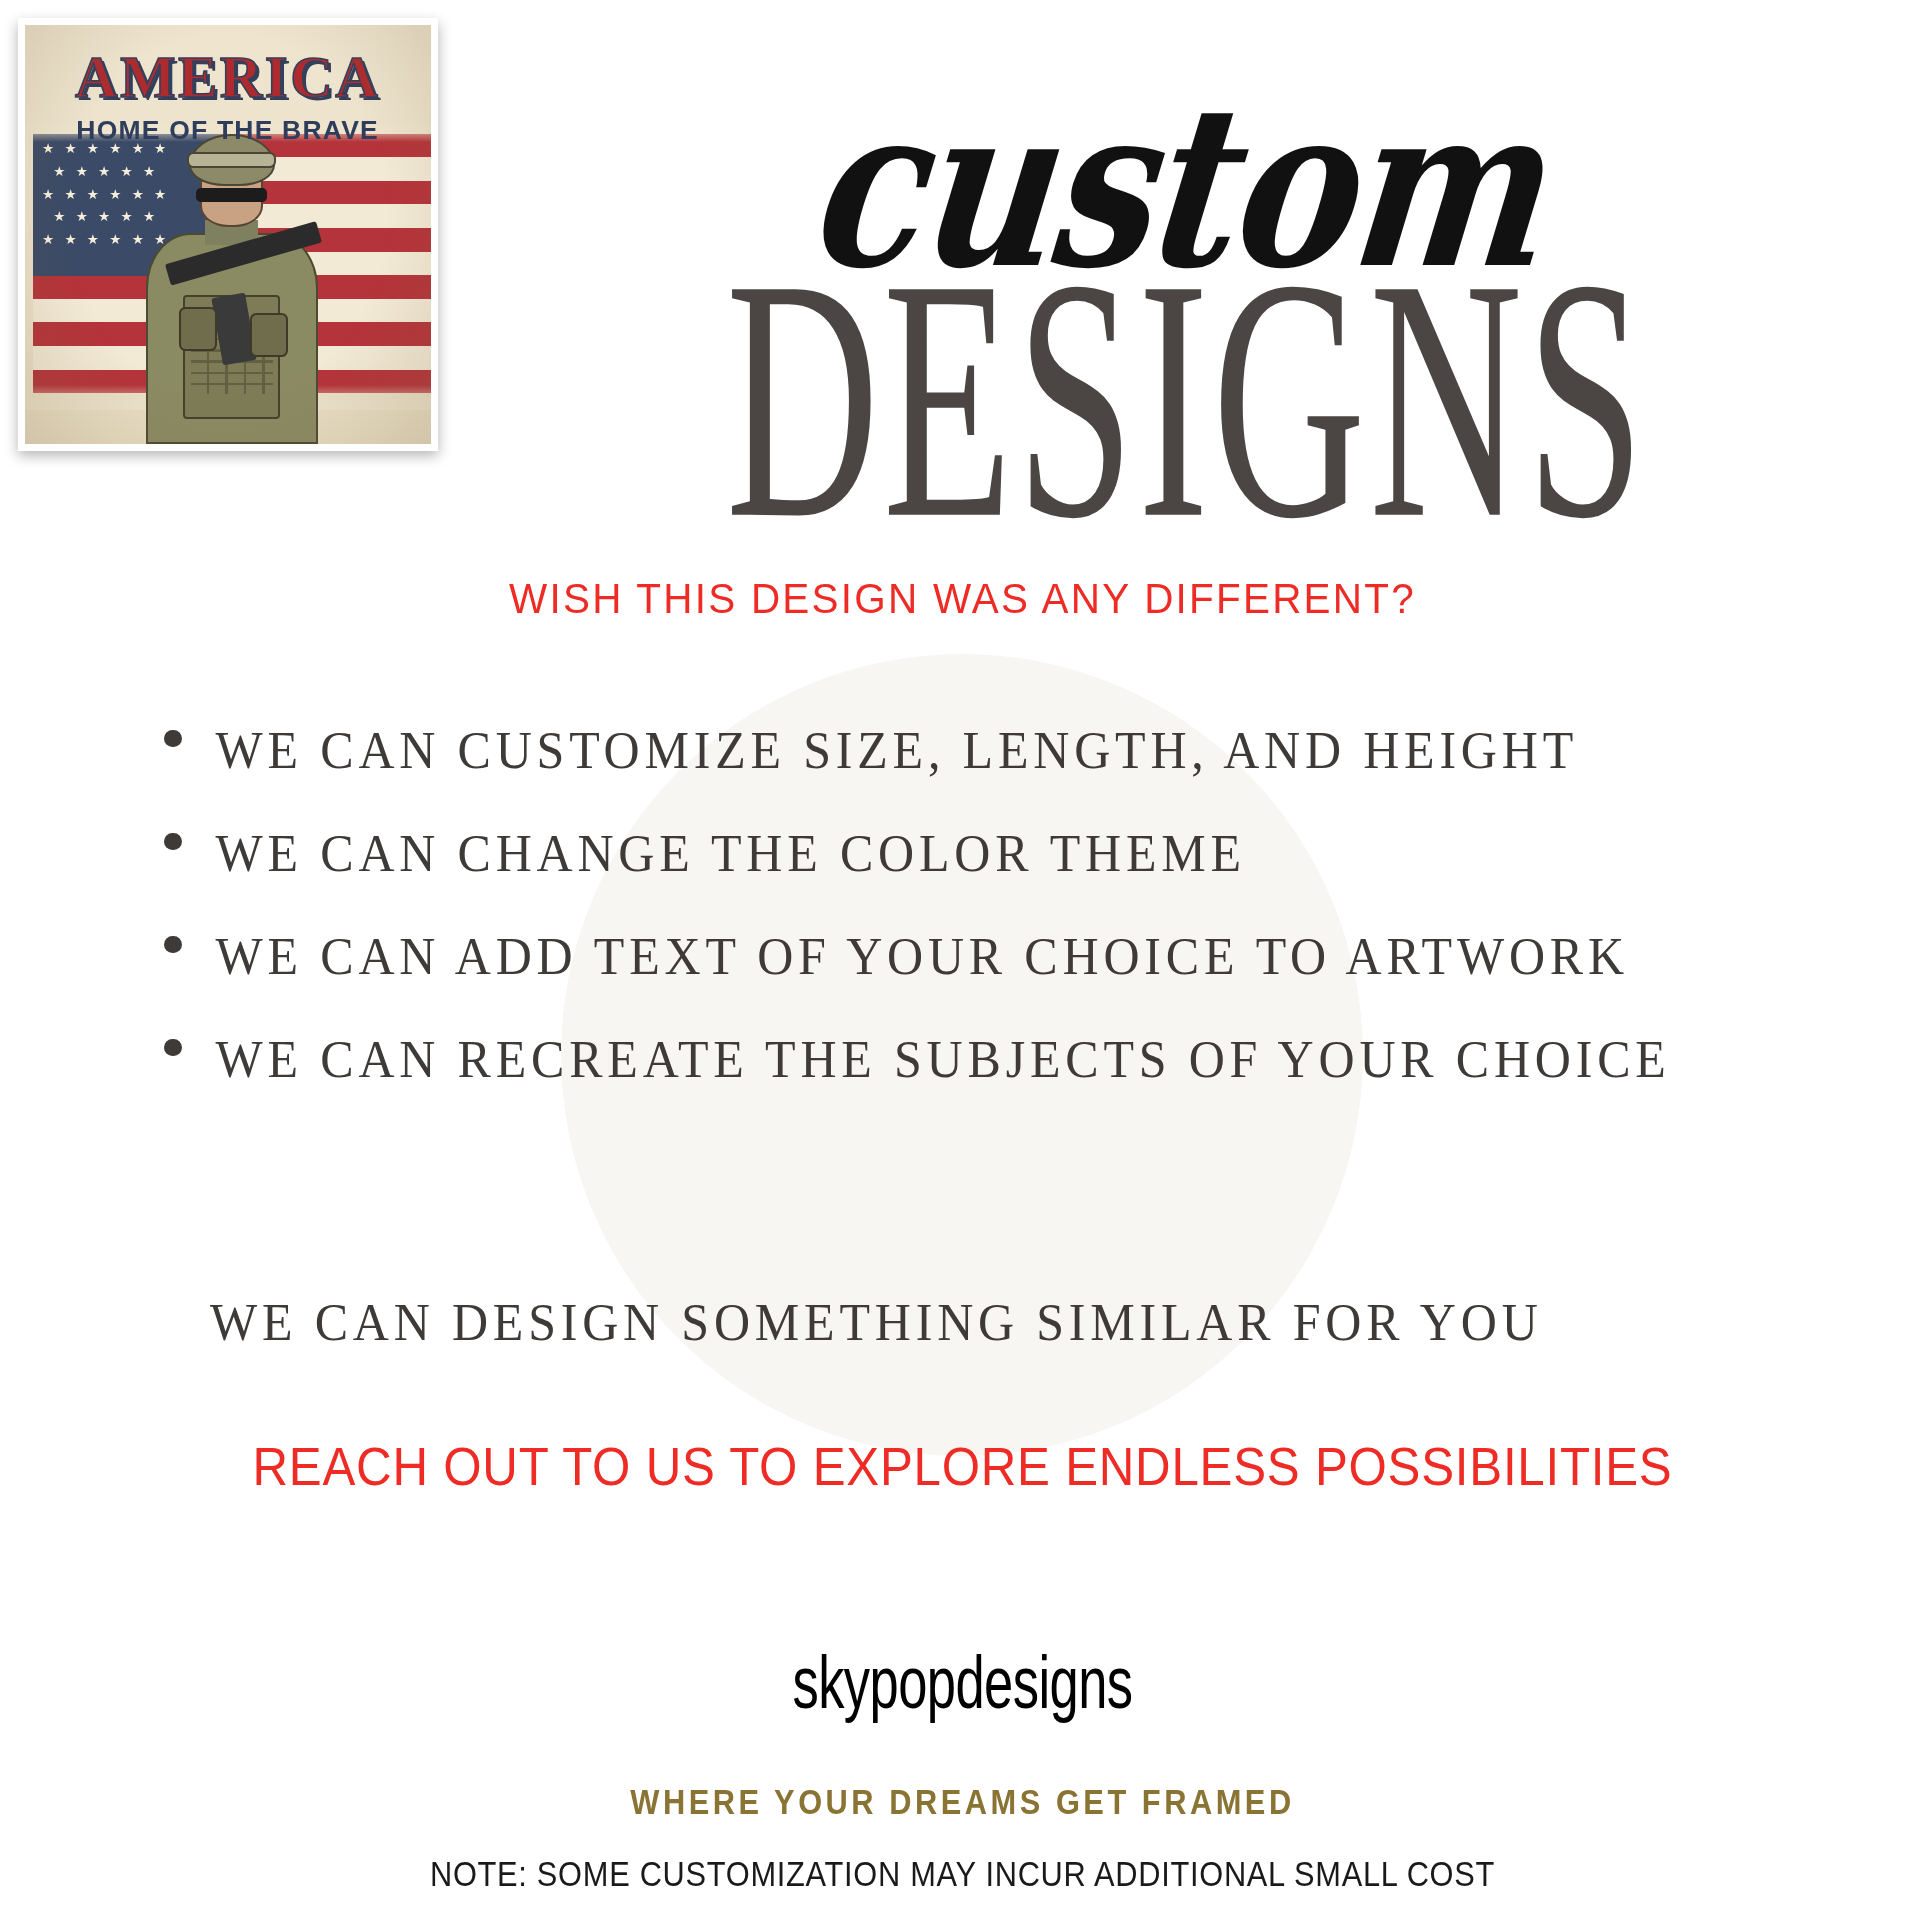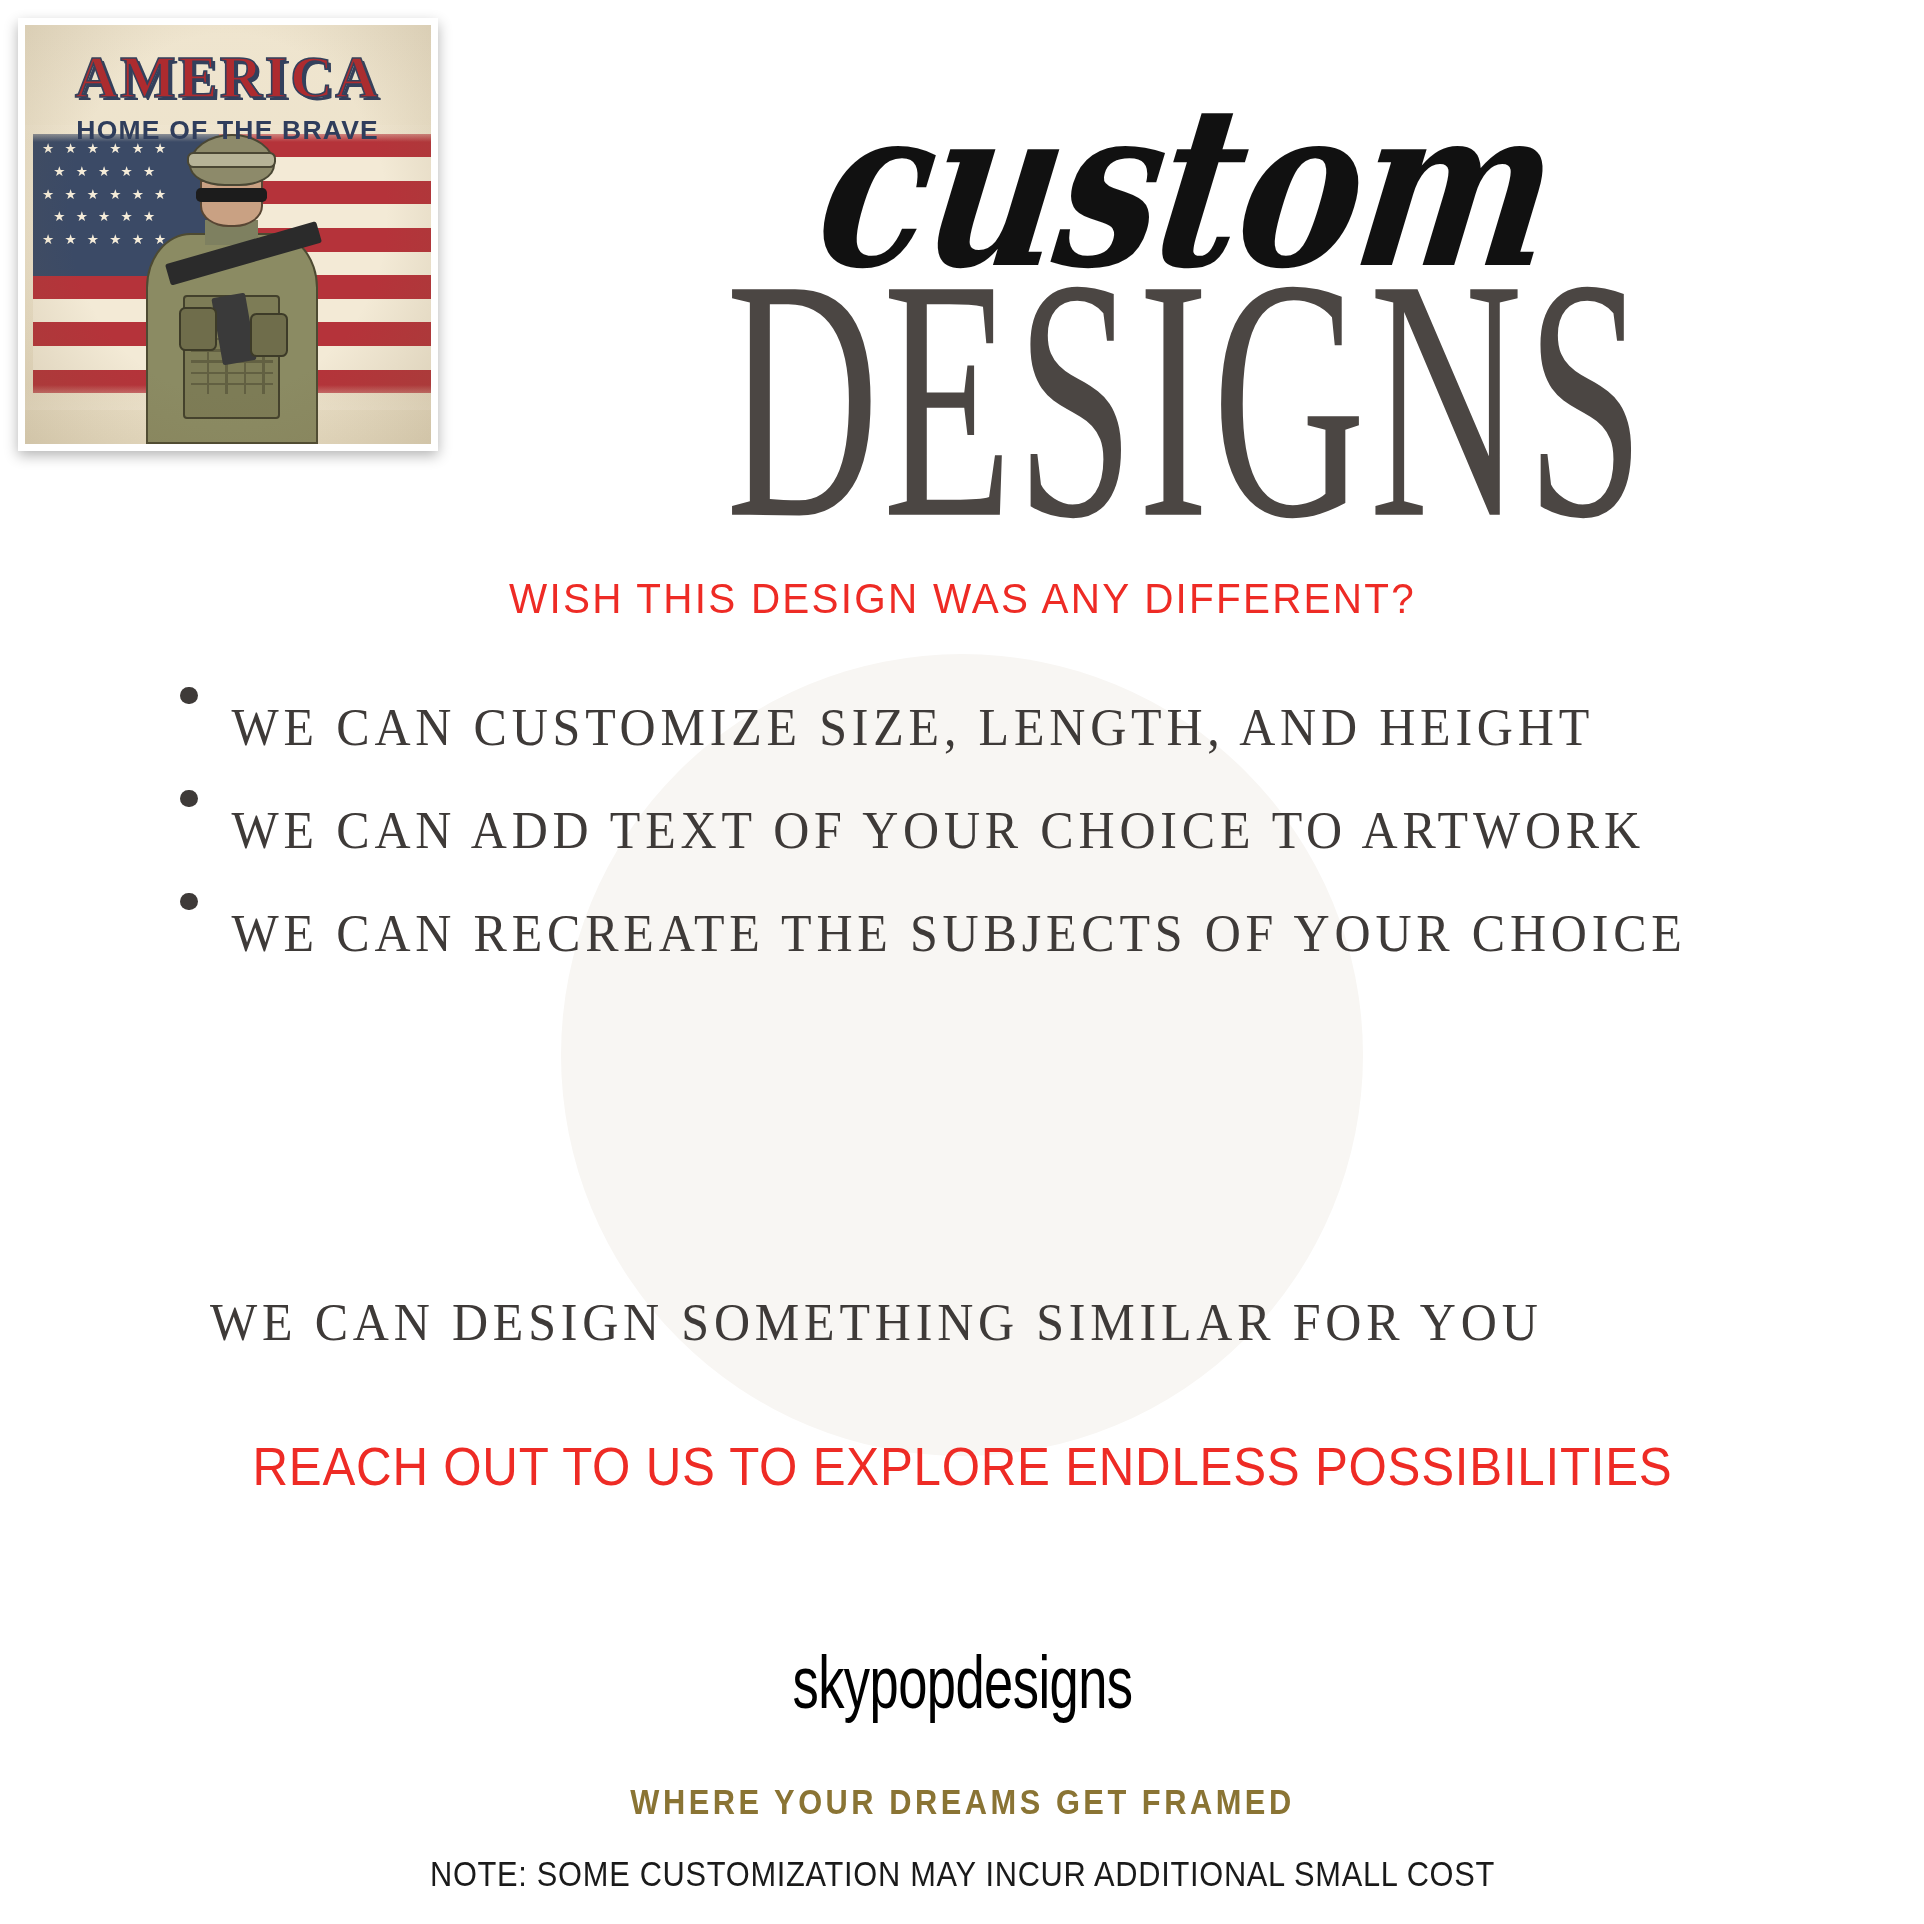--- a/index.html
+++ b/index.html
@@ -209,23 +209,22 @@
 
   
   #bullets{
     position:absolute;
     left:0; right:0; top:698px;
     z-index:2;
     list-style:none;
   }
   .bullet-row{
     display:flex;
-    align-items:flex-start;
+    align-items:center;
     height:103px;
-    padding-left:16px;
   }
   .bullet-dot{
     width:17.6px; height:17.6px;
     border-radius:50%;
     background:#3e3a38;
     flex:0 0 auto;
     margin-left:164px;
     margin-right:34px;
     position:relative;
     top:-11.2px;
@@ -391,20 +390,24 @@
 
 <div id="question">WISH  THIS  DESIGN  WAS ANY DIFFERENT?</div>
 
 <ul id="bullets">
   <li class="bullet-row">
     <span class="bullet-dot"></span>
     <span class="bullet-text">WE CAN CUSTOMIZE SIZE, LENGTH, AND HEIGHT</span>
   </li>
   <li class="bullet-row">
     <span class="bullet-dot"></span>
+    <span class="bullet-text">WE CAN CHANGE THE COLOR THEME</span>
+  </li>
+  <li class="bullet-row">
+    <span class="bullet-dot"></span>
     <span class="bullet-text">WE CAN ADD TEXT OF YOUR CHOICE TO ARTWORK</span>
   </li>
   <li class="bullet-row">
     <span class="bullet-dot"></span>
     <span class="bullet-text">WE CAN RECREATE THE SUBJECTS OF YOUR CHOICE</span>
   </li>
 </ul>
 
 <div id="continuation">WE CAN DESIGN SOMETHING SIMILAR FOR YOU</div>
 

